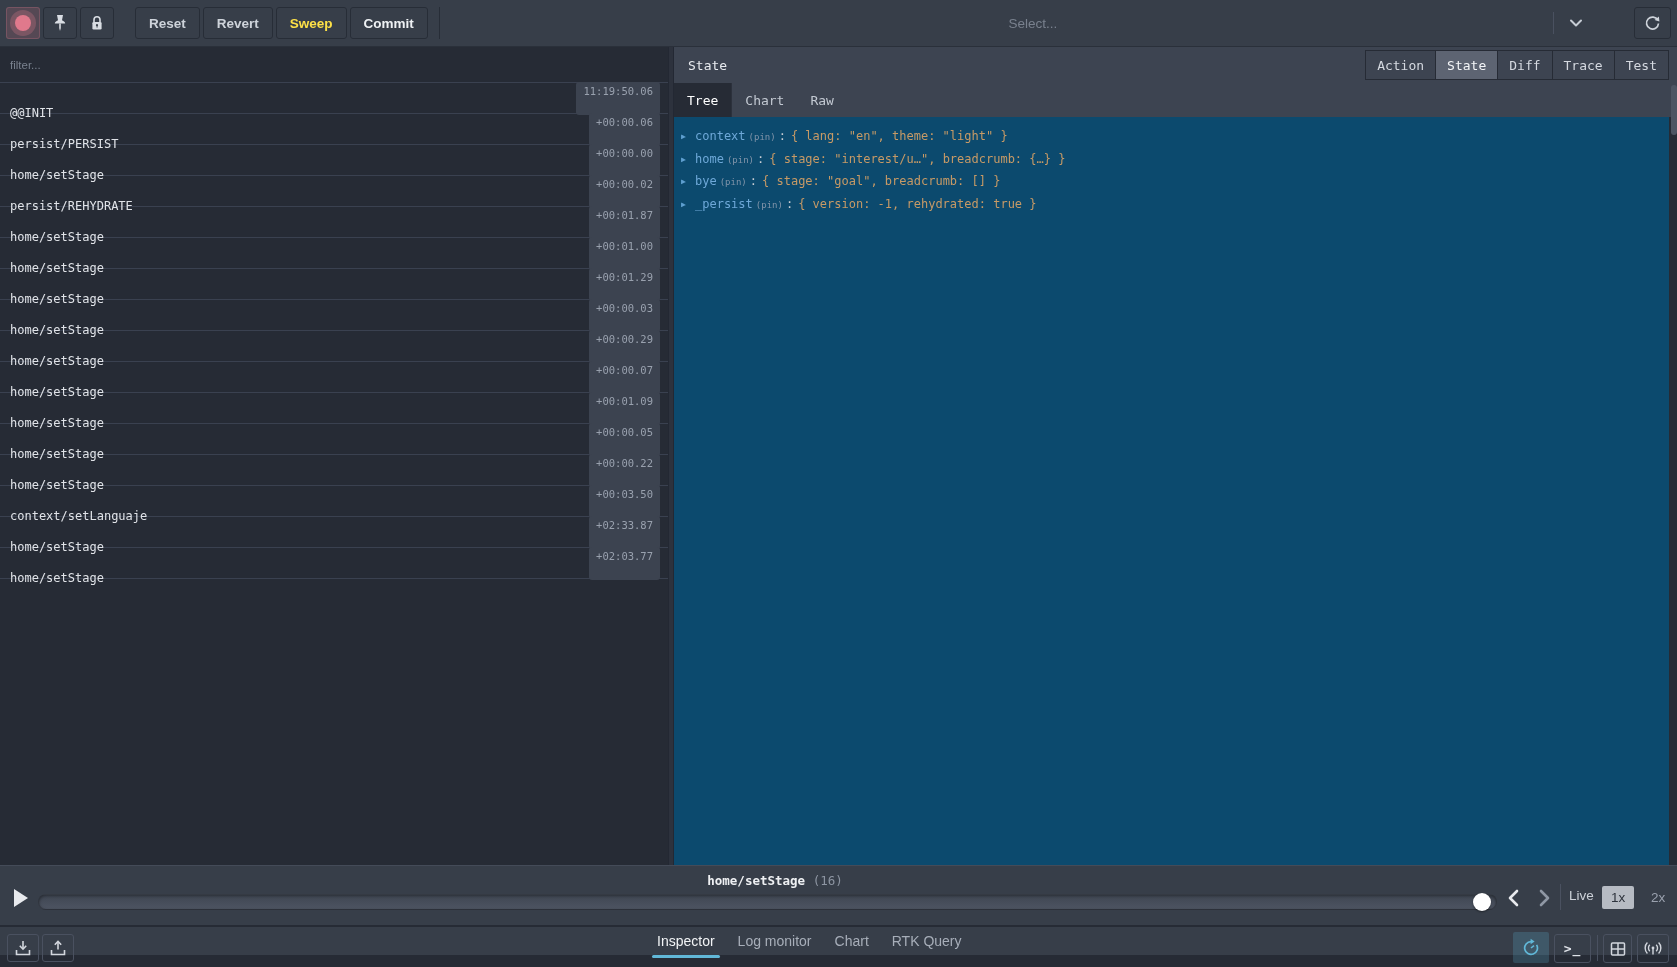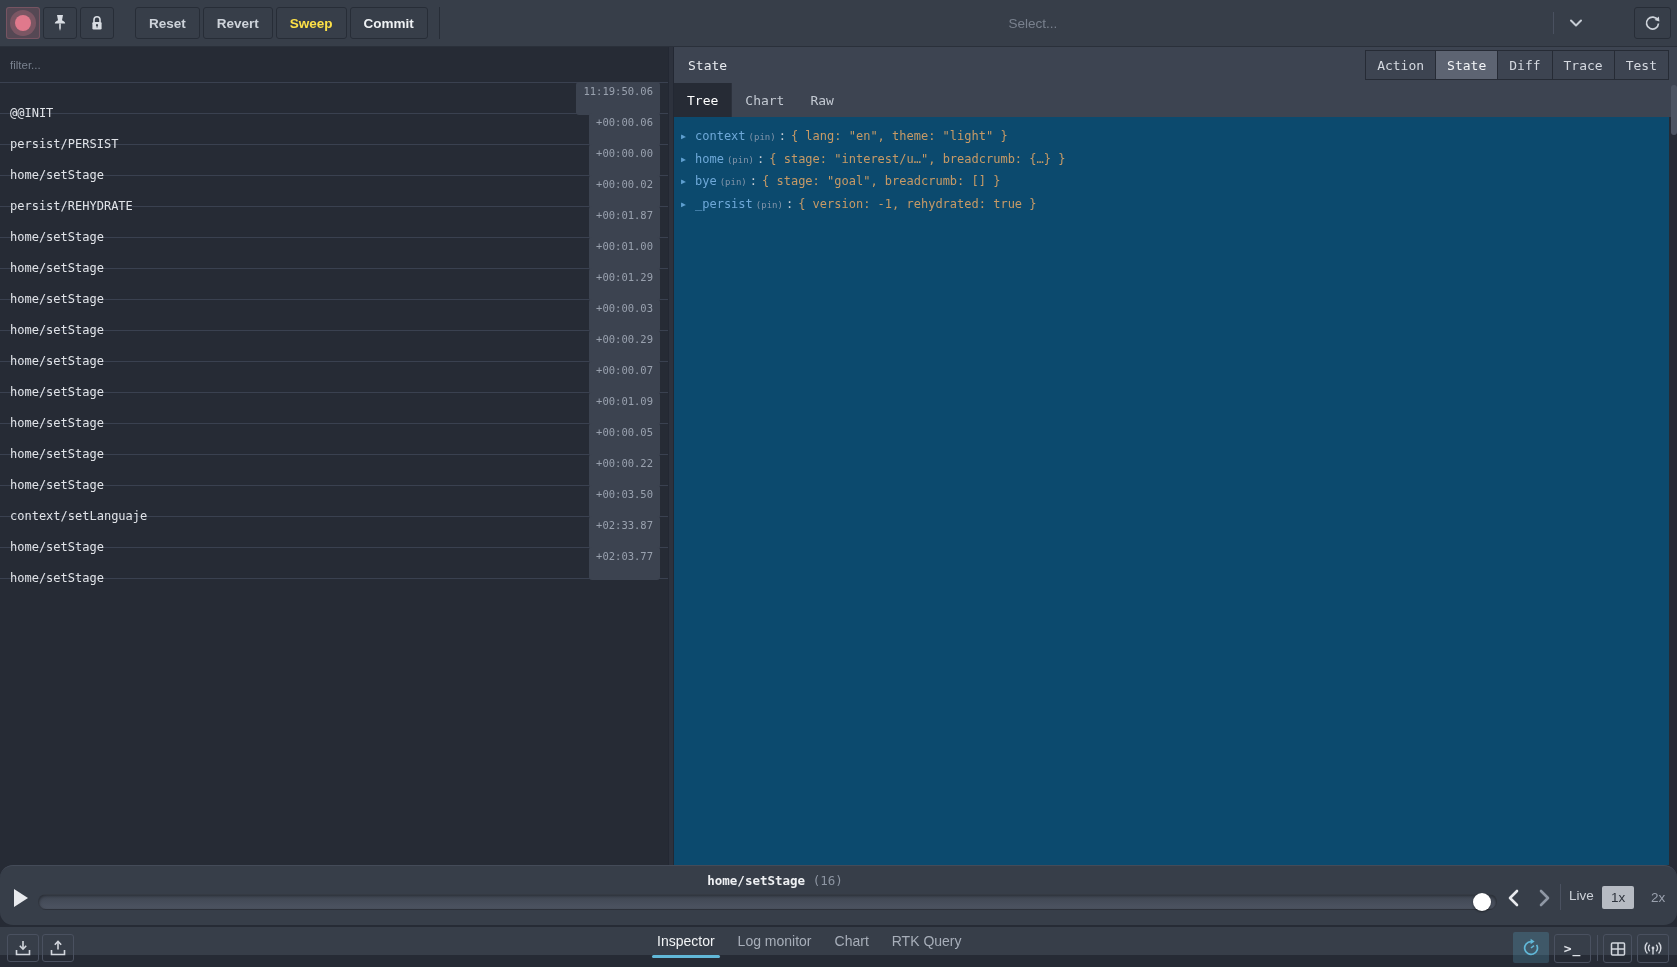--- a/index.html
+++ b/index.html
@@ -54,21 +54,21 @@
   .tree{position:absolute;left:0;top:70px;right:8px;bottom:0;background:#0c4a6e;padding:9px 0 0 7px;}
   .tree-row{font-family:"DejaVu Sans Mono",monospace;font-size:12px;line-height:21.5px;white-space:nowrap;cursor:pointer;}
   .arrow{color:#5f9fd0;font-size:8px;display:inline-block;width:14px;vertical-align:1px;cursor:pointer;}
   .tkey{color:#6ea8d8;}
   .tpin{color:#8295aa;font-size:9px;margin:0 3px;}
   .tsep{color:#c8cdd4;margin-right:5px;}
   .tpreview{color:#c79a66;}
   .scroll-thumb{position:absolute;right:0;top:38px;width:6px;height:50px;background:#4d5563;border-radius:3px;}
 
   
-  .player{position:absolute;left:0;top:865px;width:1677px;height:60px;background:#373e49;border-top:1px solid #444b58;border-radius:13px;}
+  .player{position:absolute;left:0;top:865px;width:1677px;height:60px;background:#373e49;border-top:1px solid #444b58;}
   .player-label{position:absolute;left:0;top:7px;width:1550px;text-align:center;font-family:"DejaVu Sans Mono",monospace;font-size:12.5px;}
   .player-label .cur{color:#eef0f3;font-weight:700;}
   .player-label .cnt{color:#8d95a2;}
   .play-btn{position:absolute;left:10px;top:22px;width:22px;height:22px;background:none;border:none;cursor:pointer;}
   .slider{position:absolute;left:38px;top:28px;width:1459px;height:16px;border-radius:8px;background:linear-gradient(#3f4652,#4d5462);border:1px solid rgba(0,0,0,.3);box-shadow:inset 0 1px 3px rgba(0,0,0,.35);cursor:pointer;}
   .slider-thumb{position:absolute;left:1434px;top:-2px;width:18px;height:18px;border-radius:50%;background:#ffffff;box-shadow:0 1px 2px rgba(0,0,0,.4);cursor:grab;}
   .step-btn{position:absolute;top:22px;width:22px;height:22px;background:none;border:none;cursor:pointer;}
   .prev{left:1503px;}
   .next{left:1533px;}
   .pdivider{position:absolute;left:1560px;top:18px;width:1px;height:26px;background:#4a5160;}

